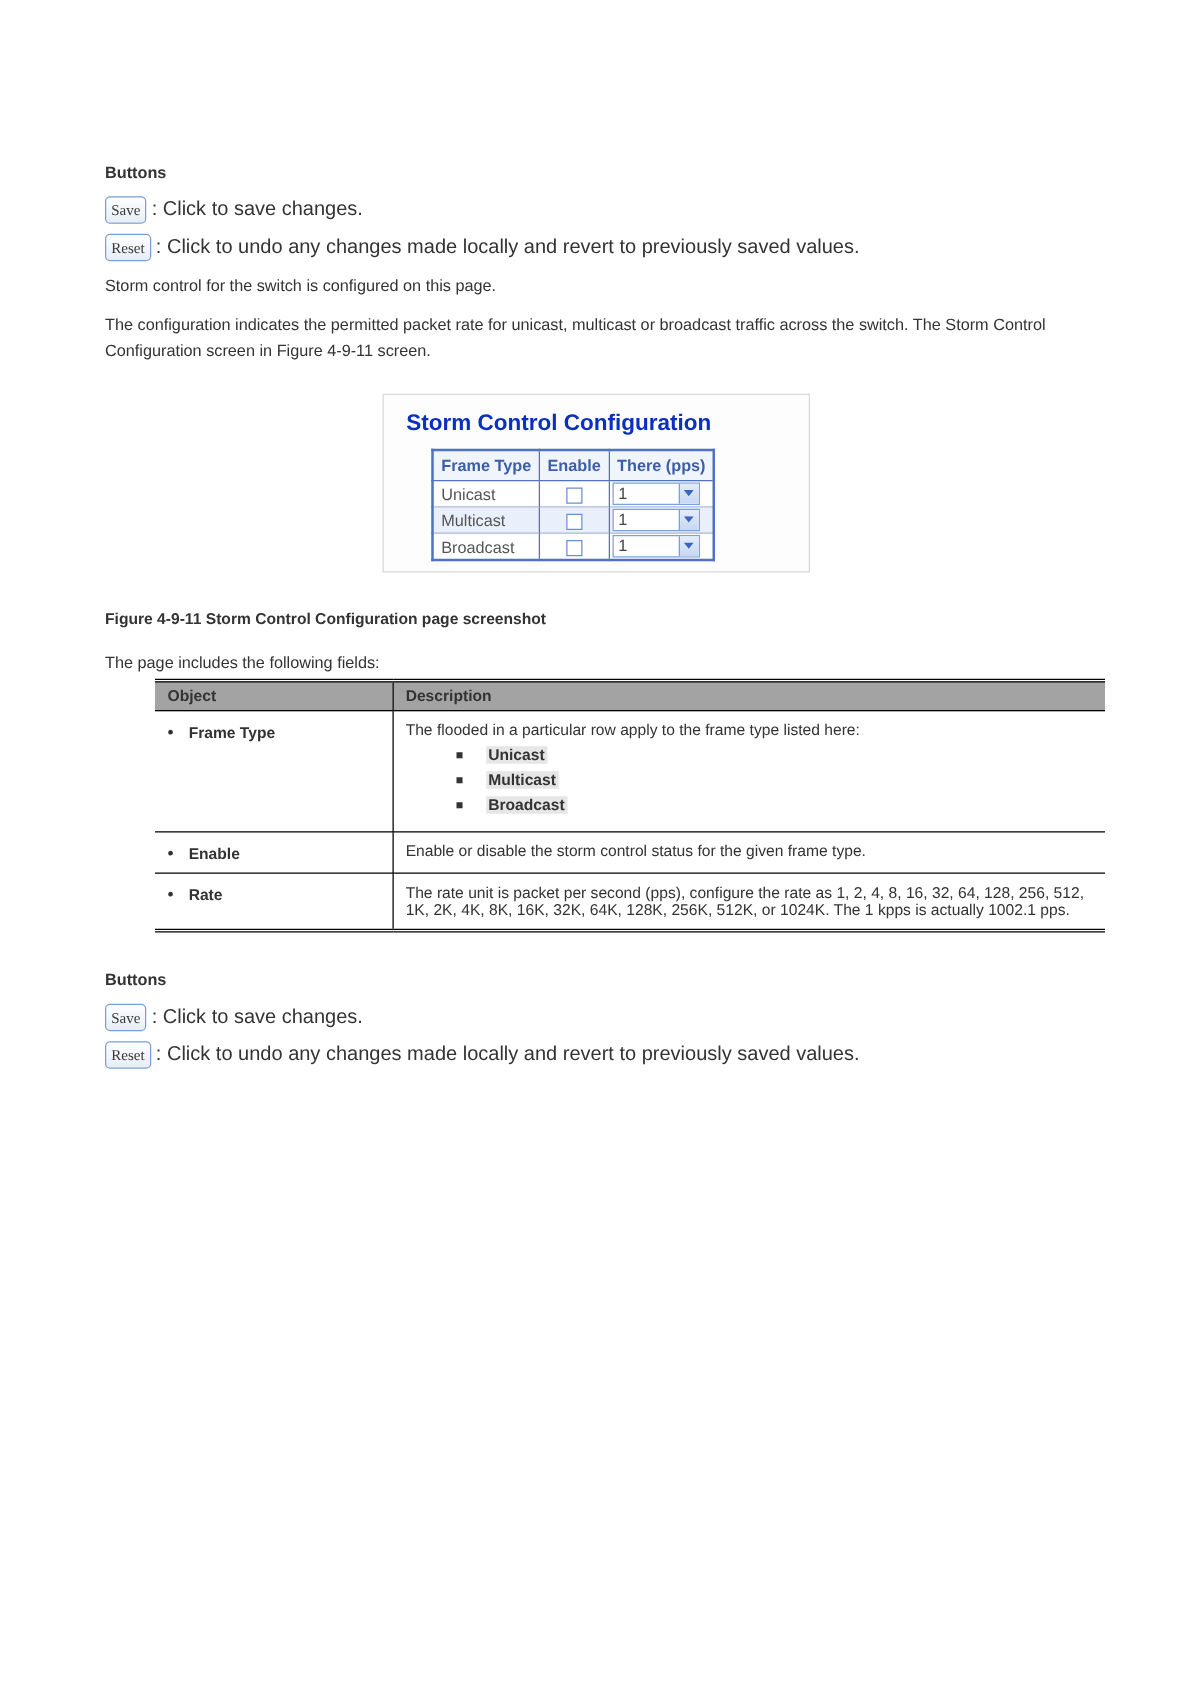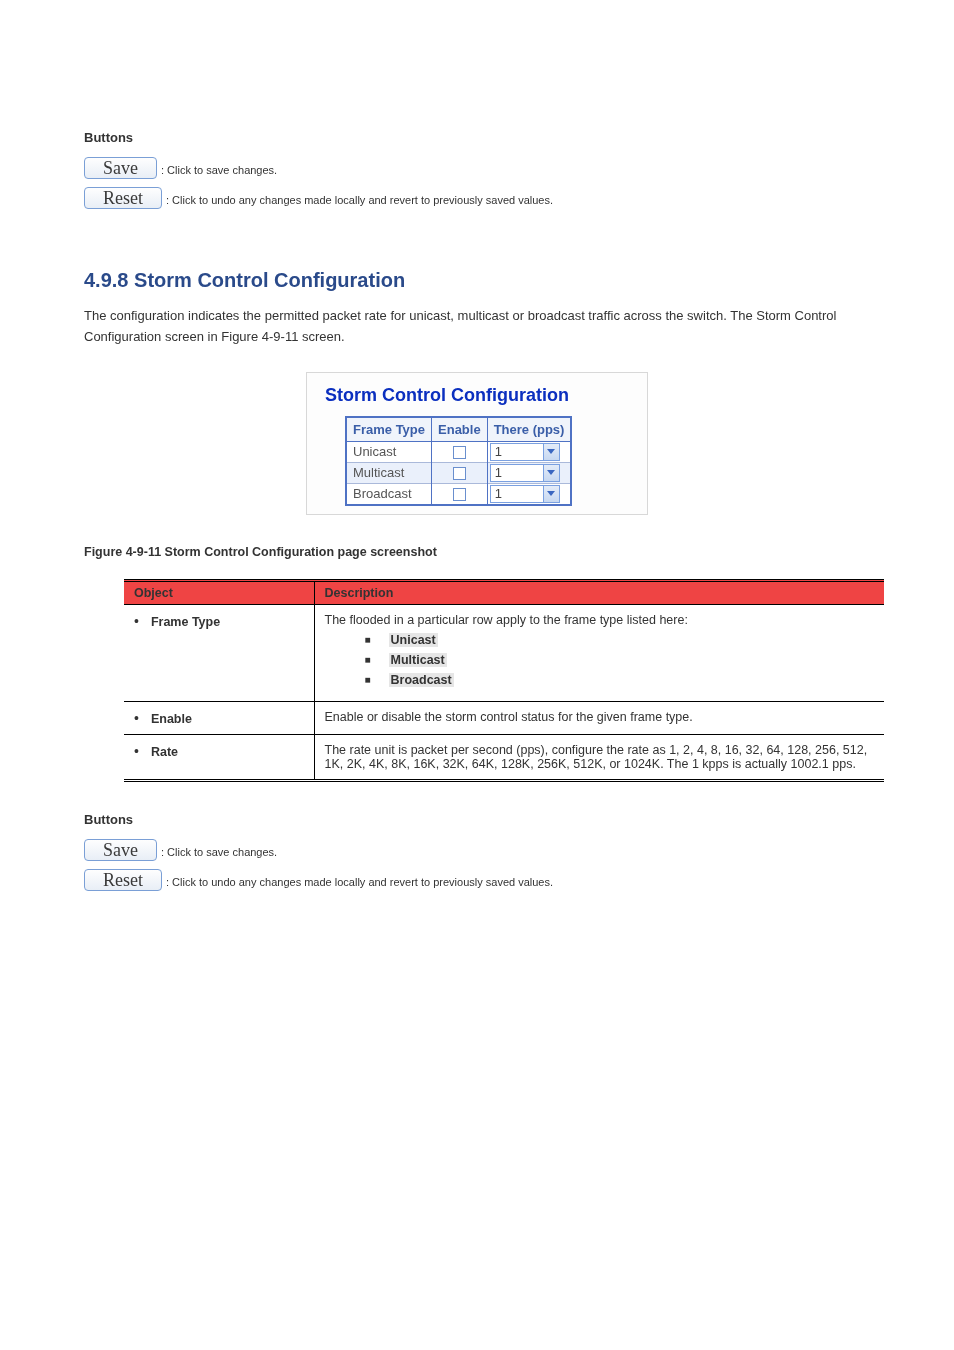--- a/index.html
+++ b/index.html
@@ -15,33 +15,33 @@
     width: 942px;
     margin: 0 auto;
     padding: 100px 78px 60px 78px;
     position: relative;
   }
   .btn-classic {
     display: inline-block;
     border: 1px solid #7a9fd6;
     background: linear-gradient(#fefefe, #e8eef6);
     border-radius: 4px;
-    padding: 1px 18px;
+    padding: 1px 4px;
     font-family: "Times New Roman", serif;
-    font-size: 18px;
+    font-size: 12px;
     color: #3a3a3a;
     line-height: 18px;
     cursor: pointer;
     user-select: none;
     margin: 0;
     height: 22px;
   }
   .buttons-top-section { margin-top: 12px; }
   .btn-with-desc { display: flex; align-items: baseline; gap: 4px; margin: 8px 0; }
-  .btn-desc { font-size: 11px; color: #333; }
+  .btn-desc { font-size: 16px; color: #333; }
 
   .section-heading {
     font-size: 20px;
     font-weight: bold;
     color: #2a4a8a;
     margin: 60px 0 14px 0;
   }
   .body-text { font-size: 13px; line-height: 1.6; margin: 10px 0; }
 
   
@@ -117,21 +117,21 @@
 
   
   .desc-intro { font-size: 13px; margin: 14px 0 6px 0; }
   .desc-table {
     width: 760px;
     margin-left: 40px;
     border-collapse: collapse;
     font-size: 12.5px;
   }
   .desc-table thead th {
-    background: #ef4444;
+    background: #a3a3a3;
     border-top: 3px double #000;
     border-bottom: 1px solid #000;
     padding: 4px 10px;
     text-align: left;
     font-weight: bold;
   }
   .desc-table thead th:first-child { width: 190px; border-right: 1px solid #000; }
   .desc-table tbody td {
     padding: 8px 10px;
     vertical-align: top;
@@ -159,23 +159,21 @@
     <div class="btn-with-desc">
       <span class="btn-classic">Save</span>
       <span class="btn-desc">: Click to save changes.</span>
     </div>
     <div class="btn-with-desc">
       <span class="btn-classic">Reset</span>
       <span class="btn-desc">: Click to undo any changes made locally and revert to previously saved values.</span>
     </div>
   </div>
 
-  <div class="section-heading">
-    <span>4.9.8</span>&nbsp;<span>Storm Control Configuration</span>
-  </div>
+  <p class="body-text">Storm control for the switch is configured on this page. </p>
   <p class="body-text">
     <span>The configuration indicates the permitted packet rate for unicast, multicast or broadcast traffic across the switch. The Storm Control Configuration screen in </span><span>Figure 4-9-11</span><span> screen. </span>
   </p>
 
   <div class="ui-panel">
     <div class="panel-title">Storm Control Configuration</div>
     <table class="panel-table">
       <thead>
         <tr>
           <th>Frame Type</th>
@@ -227,20 +225,21 @@
           </td>
         </tr>
       </tbody>
     </table>
   </div>
 
   <div class="figure-caption">
     <span>Figure 4-9-11</span><span> Storm Control Configuration page screenshot </span>
   </div>
 
+  <p class="desc-intro">The page includes the following fields: </p>
 
   <table class="desc-table">
     <thead>
       <tr>
         <th>Object</th>
         <th>Description</th>
       </tr>
     </thead>
     <tbody>
       <tr>

